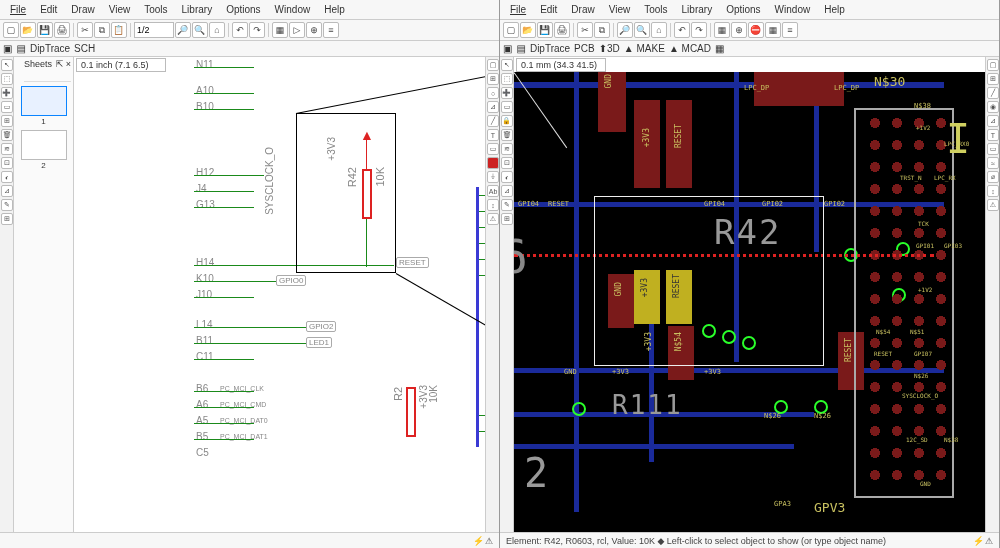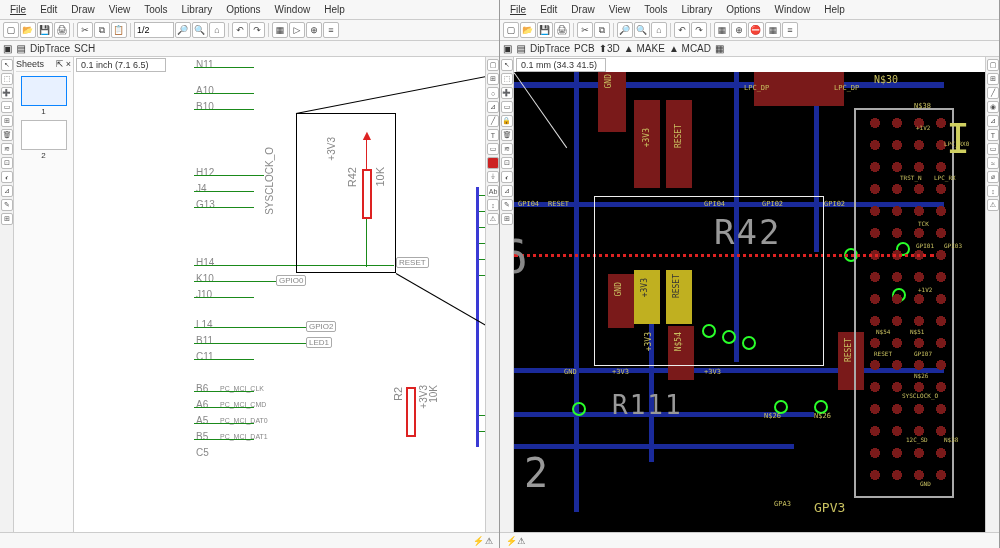--- a/index.html
+++ b/index.html
@@ -11,21 +11,21 @@
   .toolbar { display: flex; align-items: center; gap: 1px; padding: 2px 3px; border-bottom: 1px solid #ccc; background: #f7f7f7; flex-wrap: wrap; }
   .toolbar .btn { width: 16px; height: 16px; border: 1px solid #bbb; border-radius: 2px; background: #fff; display: inline-flex; align-items: center; justify-content: center; font-size: 9px; color: #444; }
   .toolbar .sep { width: 1px; height: 14px; background: #ccc; margin: 0 2px; }
   .toolbar input.zoom { width: 40px; height: 16px; font-size: 9px; border: 1px solid #bbb; padding-left: 2px; }
   .secondrow { display: flex; align-items: center; gap: 4px; padding: 2px 3px; border-bottom: 1px solid #ccc; background: #f7f7f7; }
   .coordbox { border: 1px solid #bbb; padding: 1px 4px; background: #fff; font-size: 9px; min-width: 90px; }
   .body { flex: 1; display: flex; overflow: hidden; }
   .ltool { width: 14px; background: #f2f2f2; border-right: 1px solid #ccc; display: flex; flex-direction: column; gap: 2px; padding: 2px 1px; }
   .ltool .tb, .rtool .tb { width: 12px; height: 12px; border: 1px solid #bbb; background: #fff; border-radius: 2px; font-size: 7px; display: flex; align-items: center; justify-content: center; color: #555; }
   .sheets { width: 60px; border-right: 1px solid #ccc; background: #fafafa; padding: 2px; font-size: 9px; }
-  .sheets .hdr { display: flex; justify-content: space-between; border-bottom: 1px solid #ddd; padding-bottom: 2px; }
+  .sheets .hdr { display: flex; justify-content: space-between; border-bottom: 1px solid #ddd; padding-bottom: 12px; margin-left: 8px; }
   .sheets .thumb { width: 46px; height: 30px; border: 1px solid #0a84ff; margin: 4px auto 1px; background: #e8f1ff; }
   .sheets .thumb2 { border-color: #bbb; background: #fff; }
   .sheets .lbl { text-align: center; font-size: 8px; margin-bottom: 2px; }
   .rtool { width: 14px; background: #f2f2f2; border-left: 1px solid #ccc; display: flex; flex-direction: column; gap: 2px; padding: 2px 1px; }
   .canvas { flex: 1; position: relative; background: #fff; overflow: hidden; }
   .canvas.dark { background: #000; }
   .statusbar { height: 16px; border-top: 1px solid #ccc; background: #f7f7f7; display: flex; align-items: center; justify-content: space-between; padding: 0 6px; font-size: 9px; color: #444; }
   
   .pinrow { position: absolute; display: flex; align-items: flex-end; gap: 4px; }
   .pintxt { font-size: 10px; color: #888; }
@@ -387,21 +387,21 @@
           <div style="position:absolute;left:80px;top:124px;width:230px;height:170px;border:1px solid #eee"></div>
 
           <div style="position:absolute;left:0;top:0;width:92px;height:1px;background:#ddd;transform-origin:left;transform:rotate(55deg)"></div>
 
           <div class="cu-text" style="left:200px;top:140px;font-size:34px">R42</div>
           <div class="cu-text" style="left:98px;top:318px;font-size:26px">R111</div>
           <div class="cu-text" style="left:10px;top:378px;font-size:40px">2</div>
 
           <div class="cu-text" style="left:230px;top:12px;font-size:7px;letter-spacing:0;color:#c8c060">LPC_DP</div>
           <div class="cu-text" style="left:320px;top:12px;font-size:7px;letter-spacing:0;color:#c8c060">LPC_DP</div>
-          <div class="cu-text" style="left:360px;top:2px;font-size:10px;letter-spacing:0;color:#c8c060">N$30</div>
+          <div class="cu-text" style="left:360px;top:2px;font-size:13px;letter-spacing:0;color:#c8c060">N$30</div>
           <div class="cu-text" style="left:400px;top:30px;font-size:7px;letter-spacing:0;color:#c8c060">N$38</div>
 
           <div class="cu-text vtxt" style="left:90px;top:2px;font-size:8px;letter-spacing:0;color:#c8c060">GND</div>
           <div class="cu-text vtxt" style="left:128px;top:56px;font-size:8px;letter-spacing:0;color:#c8c060">+3V3</div>
           <div class="cu-text vtxt" style="left:160px;top:52px;font-size:8px;letter-spacing:0;color:#c8c060">RESET</div>
           <div class="cu-text vtxt" style="left:126px;top:206px;font-size:8px;letter-spacing:0;color:#333">+3V3</div>
           <div class="cu-text vtxt" style="left:158px;top:202px;font-size:8px;letter-spacing:0;color:#333">RESET</div>
           <div class="cu-text vtxt" style="left:100px;top:210px;font-size:8px;letter-spacing:0;color:#c8c060">GND</div>
           <div class="cu-text vtxt" style="left:130px;top:260px;font-size:8px;letter-spacing:0;color:#c8c060">+3V3</div>
           <div class="cu-text vtxt" style="left:160px;top:260px;font-size:8px;letter-spacing:0;color:#c8c060">N$54</div>
@@ -452,17 +452,18 @@
         <span class="tb">⊿</span>
         <span class="tb">T</span>
         <span class="tb">▭</span>
         <span class="tb">≈</span>
         <span class="tb">⌀</span>
         <span class="tb">↕</span>
         <span class="tb">⚠</span>
       </div>
     </div>
     <div class="statusbar">
+      <span>Element: R42, R0603, rcl, Value: 10K  ◆ Left-click to select object to show (or type object name)</span>
       <span>⚡⚠</span>
     </div>
   </div>
 
 </div>
 
 </body></html>

